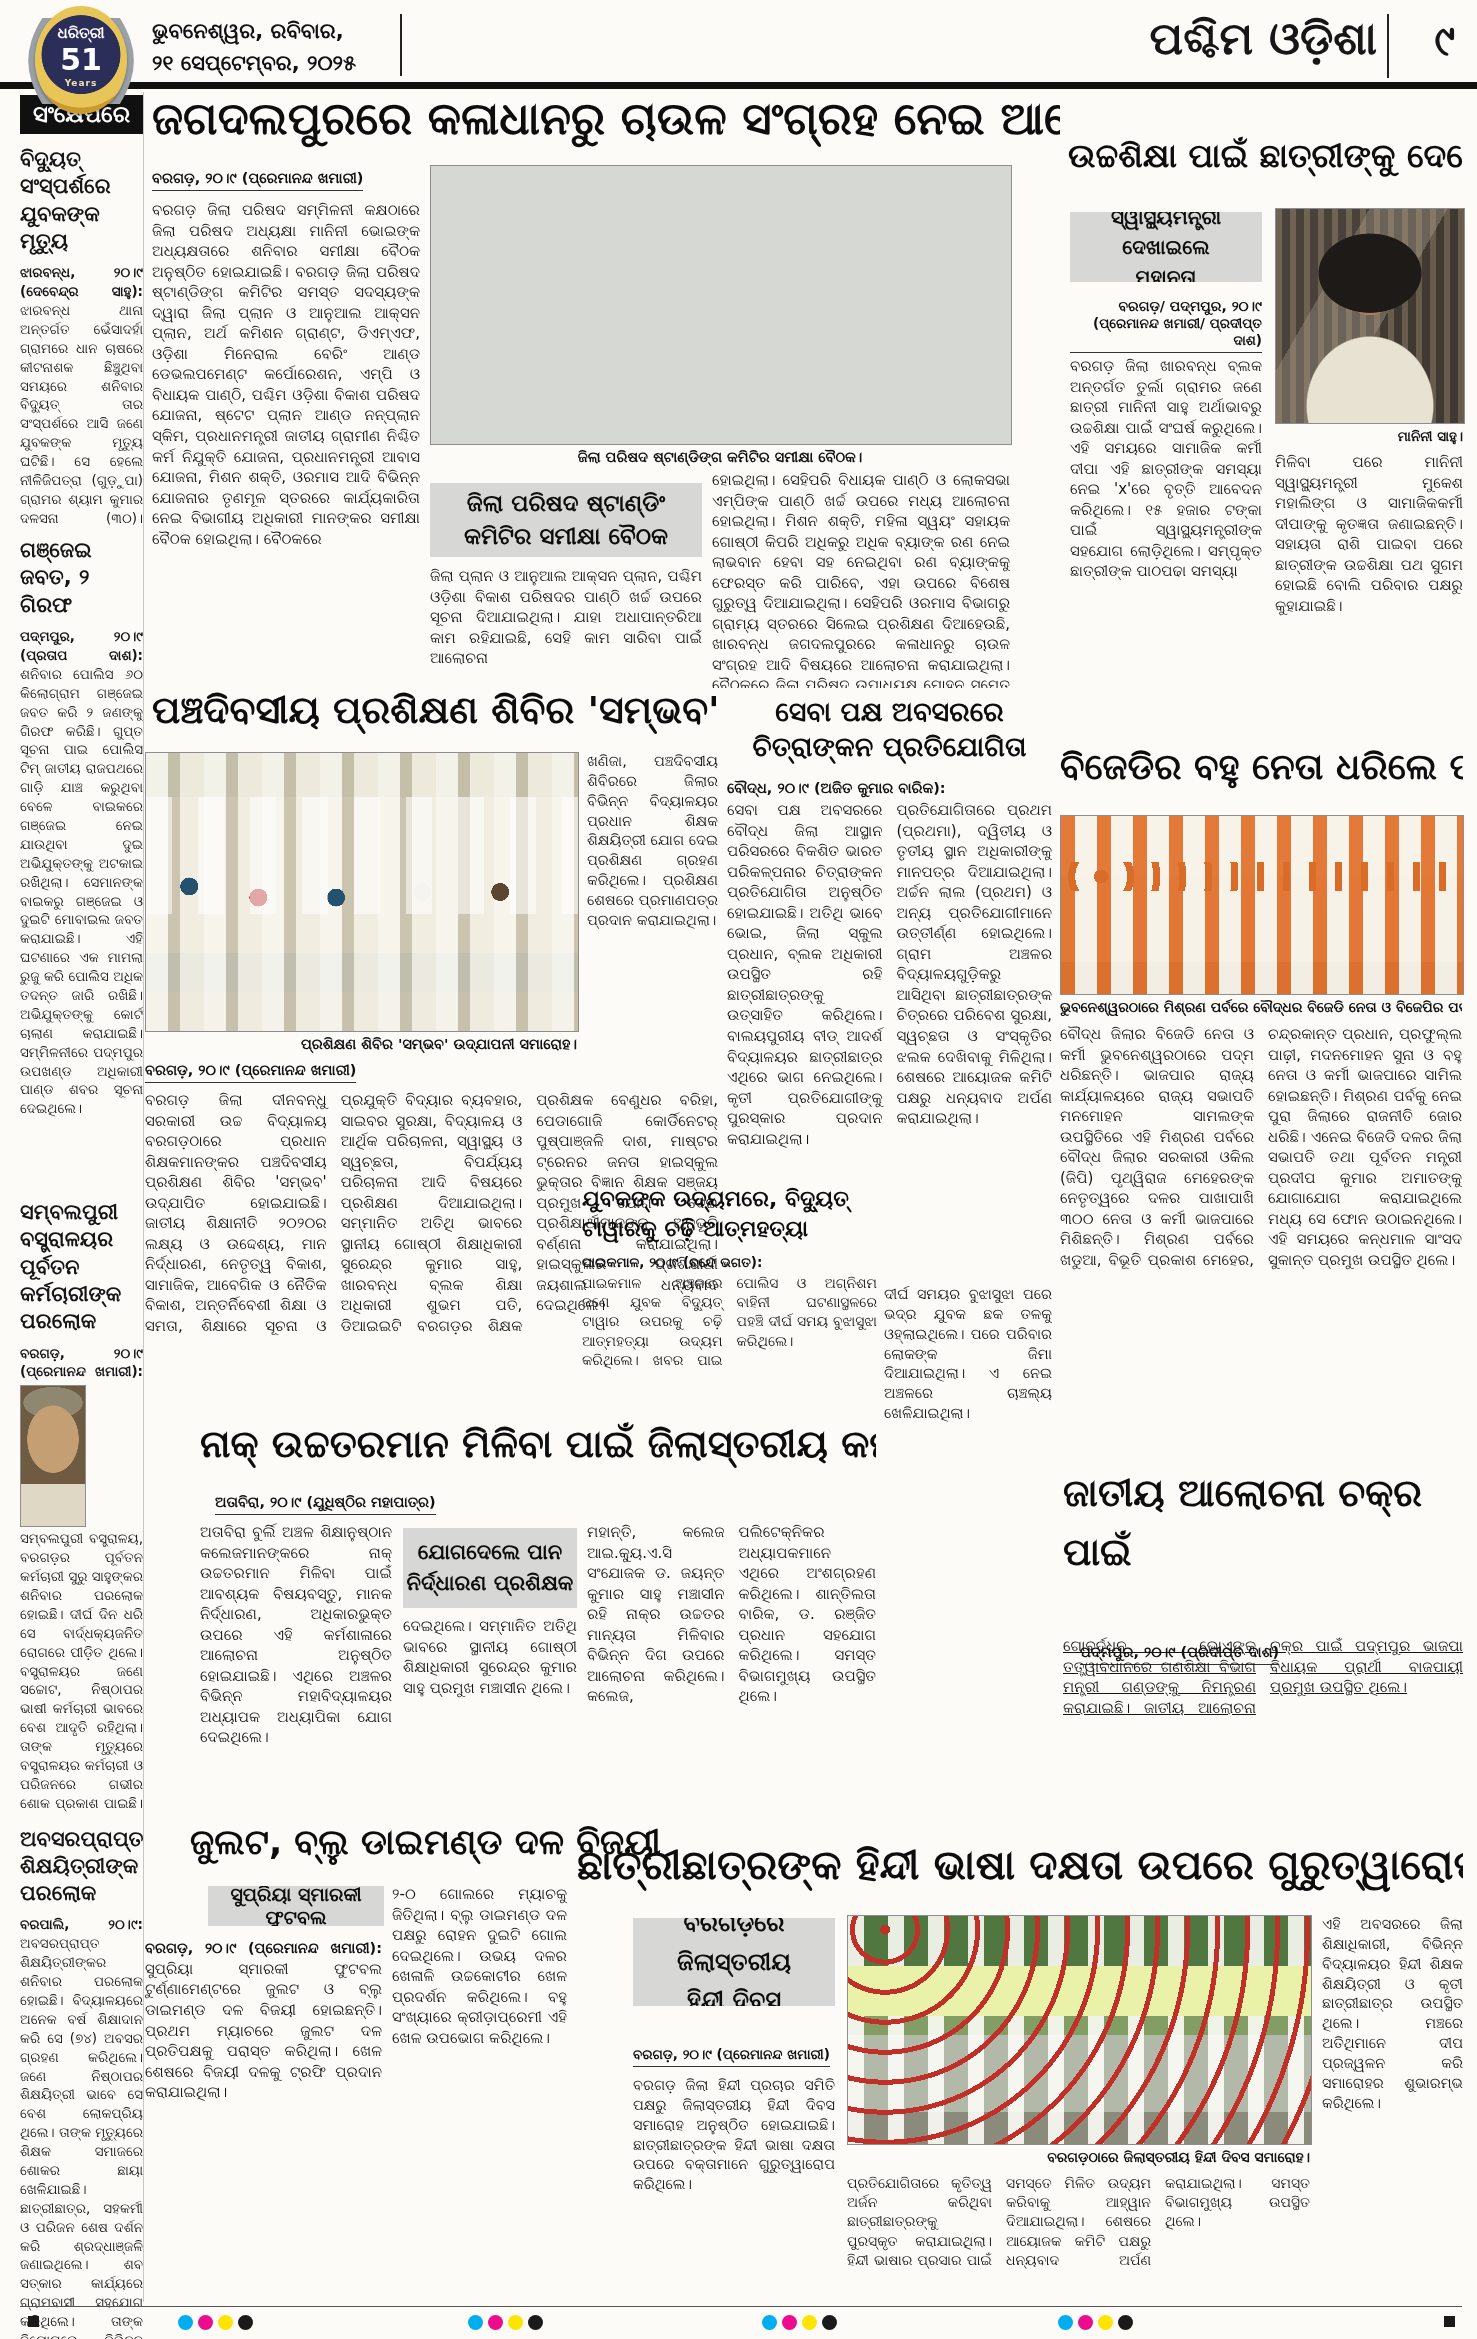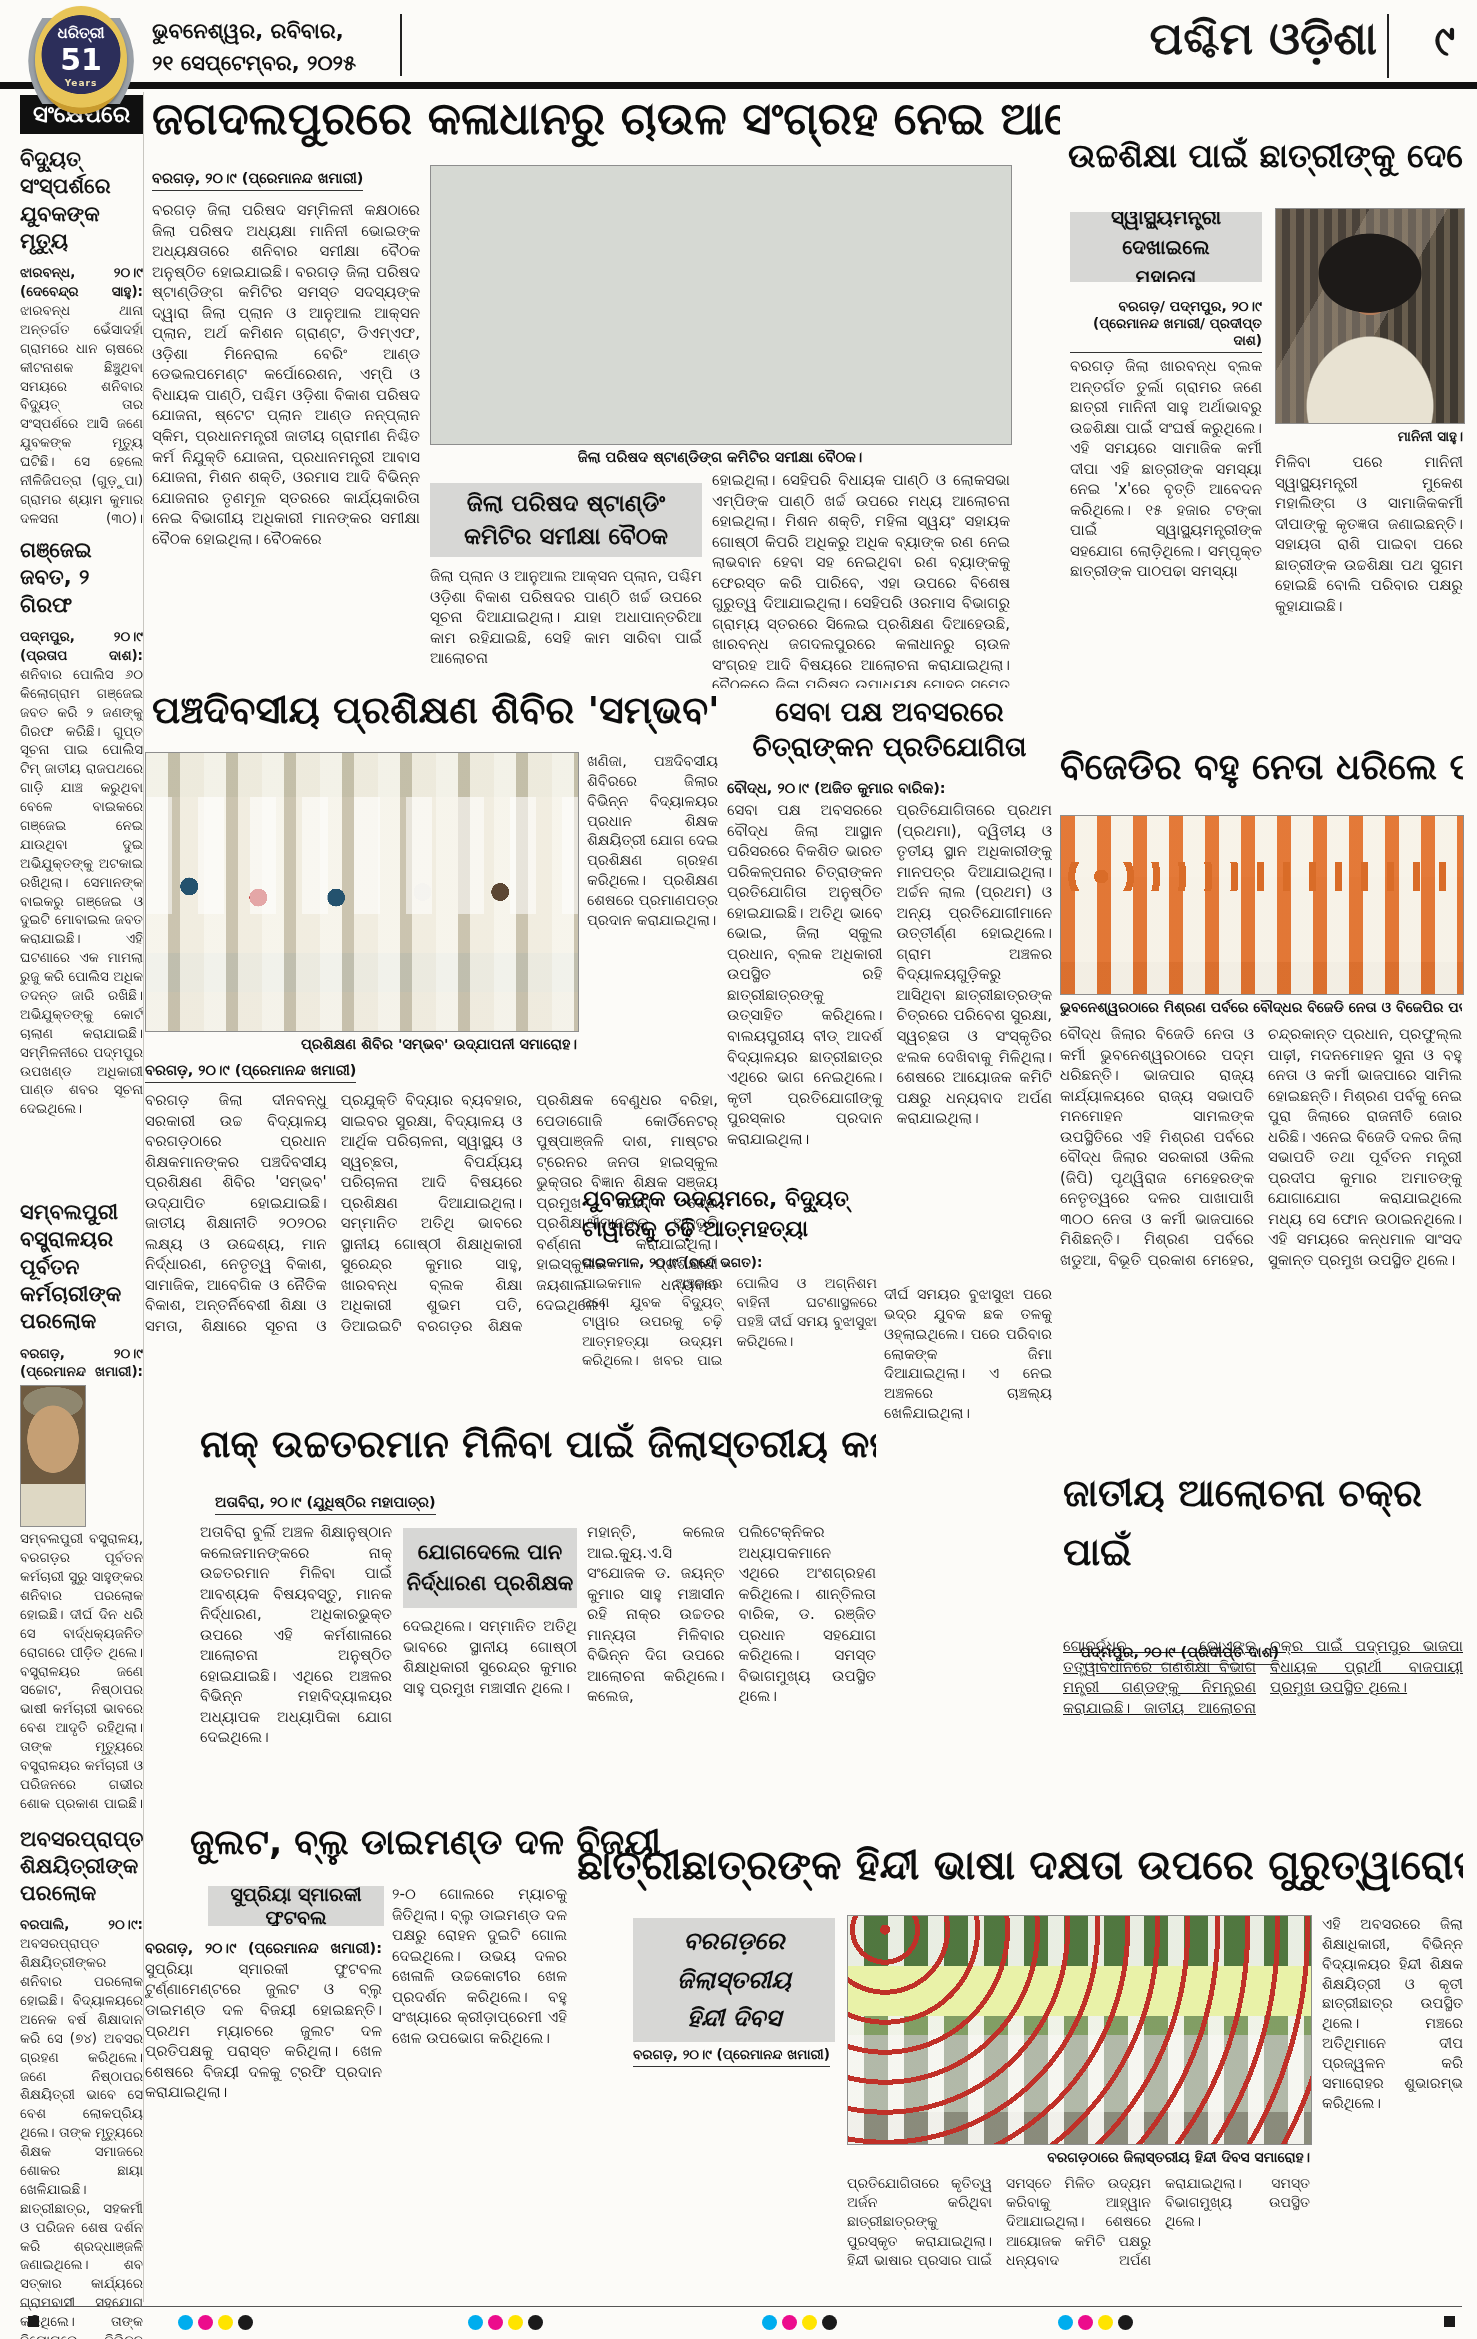--- a/index.html
+++ b/index.html
@@ -251,27 +251,28 @@
   <div class="graybox" style="left:208px;top:1886px;width:176px;height:40px;font-size:19px;">
     <div>ସୁପ୍ରିୟା ସ୍ମାରକୀ ଫୁଟବଲ</div>
   </div>
   <div class="body-text abs" style="left:145px;top:1938px;width:237px;height:362px;">
     <span class="dateline">ବରଗଡ଼, ୨୦।୯ (ପ୍ରେମାନନ୍ଦ ଖମାରୀ):</span>
     <span>ସୁପ୍ରିୟା ସ୍ମାରକୀ ଫୁଟବଲ ଟୁର୍ଣ୍ଣାମେଣ୍ଟରେ ଜୁଲଟ ଓ ବ୍ଲୁ ଡାଇମଣ୍ଡ ଦଳ ବିଜୟୀ ହୋଇଛନ୍ତି। ପ୍ରଥମ ମ୍ୟାଚରେ ଜୁଲଟ ଦଳ ପ୍ରତିପକ୍ଷକୁ ପରାସ୍ତ କରିଥିଲା। ଖେଳ ଶେଷରେ ବିଜୟୀ ଦଳକୁ ଟ୍ରଫି ପ୍ରଦାନ କରାଯାଇଥିଲା।</span>
   </div>
   <div class="body-text abs" style="left:392px;top:1884px;width:175px;height:418px;">୨-୦ ଗୋଲରେ ମ୍ୟାଚକୁ ଜିତିଥିଲା। ବ୍ଲୁ ଡାଇମଣ୍ଡ ଦଳ ପକ୍ଷରୁ ରୋହନ ଦୁଇଟି ଗୋଲ ଦେଇଥିଲେ। ଉଭୟ ଦଳର ଖେଳାଳି ଉଚ୍ଚକୋଟୀର ଖେଳ ପ୍ରଦର୍ଶନ କରିଥିଲେ। ବହୁ ସଂଖ୍ୟାରେ କ୍ରୀଡ଼ାପ୍ରେମୀ ଏହି ଖେଳ ଉପଭୋଗ କରିଥିଲେ।</div>
 
   <div class="headline" style="left:577px;top:1824px;width:886px;height:84px;font-size:41px;line-height:2;">ଛାତ୍ରୀଛାତ୍ରଙ୍କ ହିନ୍ଦୀ ଭାଷା ଦକ୍ଷତା ଉପରେ ଗୁରୁତ୍ୱାରୋପ</div>
-  <div class="graybox" style="left:633px;top:1918px;width:202px;height:124px;font-size:24px;line-height:1.6;font-style:italic;">
+  <div class="graybox" style="left:633px;top:1918px;width:202px;height:88px;font-size:24px;line-height:1.6;">
     <div>ବରଗଡ଼ରେ ଜିଲାସ୍ତରୀୟ</div>
     <div>ହିନ୍ଦୀ ଦିବସ</div>
   </div>
   <div class="abs" style="left:633px;top:2044px;">
     <span class="dateline" style="font-size:13.5px;"><span class="u">ବରଗଡ଼, ୨୦।୯ (ପ୍ରେମାନନ୍ଦ ଖମାରୀ)</span></span>
   </div>
+  <div class="body-text abs" style="left:633px;top:2076px;width:202px;height:224px;font-size:14.5px;">ବରଗଡ଼ ଜିଲା ହିନ୍ଦୀ ପ୍ରଚାର ସମିତି ପକ୍ଷରୁ ଜିଲାସ୍ତରୀୟ ହିନ୍ଦୀ ଦିବସ ସମାରୋହ ଅନୁଷ୍ଠିତ ହୋଇଯାଇଛି। ଛାତ୍ରୀଛାତ୍ରଙ୍କ ହିନ୍ଦୀ ଭାଷା ଦକ୍ଷତା ଉପରେ ବକ୍ତାମାନେ ଗୁରୁତ୍ୱାରୋପ କରିଥିଲେ।</div>
   <div id="hindi-photo" class="photo" style="left:847px;top:1915px;width:463px;height:228px;"></div>
   <div class="caption" style="left:847px;top:2149px;width:463px;text-align:right;font-size:14px;">ବରଗଡ଼ଠାରେ ଜିଲାସ୍ତରୀୟ ହିନ୍ଦୀ ଦିବସ ସମାରୋହ।</div>
   <div class="body-text abs" style="left:1322px;top:1915px;width:141px;height:385px;font-size:14.5px;">ଏହି ଅବସରରେ ଜିଲା ଶିକ୍ଷାଧିକାରୀ, ବିଭିନ୍ନ ବିଦ୍ୟାଳୟର ହିନ୍ଦୀ ଶିକ୍ଷକ ଶିକ୍ଷୟିତ୍ରୀ ଓ କୃତୀ ଛାତ୍ରୀଛାତ୍ର ଉପସ୍ଥିତ ଥିଲେ। ମଞ୍ଚରେ ଅତିଥିମାନେ ଦୀପ ପ୍ରଜ୍ୱଳନ କରି ସମାରୋହର ଶୁଭାରମ୍ଭ କରିଥିଲେ।</div>
   <div class="body-text body-cols3 abs" style="left:847px;top:2174px;width:463px;height:126px;font-size:14px;">ପ୍ରତିଯୋଗିତାରେ କୃତିତ୍ୱ ଅର୍ଜନ କରିଥିବା ଛାତ୍ରୀଛାତ୍ରଙ୍କୁ ପୁରସ୍କୃତ କରାଯାଇଥିଲା। ହିନ୍ଦୀ ଭାଷାର ପ୍ରସାର ପାଇଁ ସମସ୍ତେ ମିଳିତ ଉଦ୍ୟମ କରିବାକୁ ଆହ୍ୱାନ ଦିଆଯାଇଥିଲା। ଶେଷରେ ଆୟୋଜକ କମିଟି ପକ୍ଷରୁ ଧନ୍ୟବାଦ ଅର୍ପଣ କରାଯାଇଥିଲା। ସମସ୍ତ ବିଭାଗମୁଖ୍ୟ ଉପସ୍ଥିତ ଥିଲେ।</div>
 
   <div id="foot-rule"></div>
   <div class="corner-sq" style="left:28px;"></div>
   <div class="corner-sq" style="left:1444px;"></div>
   <div class="marks" style="left:178px;">
     <span style="background: rgb(0, 173, 238);"></span>

